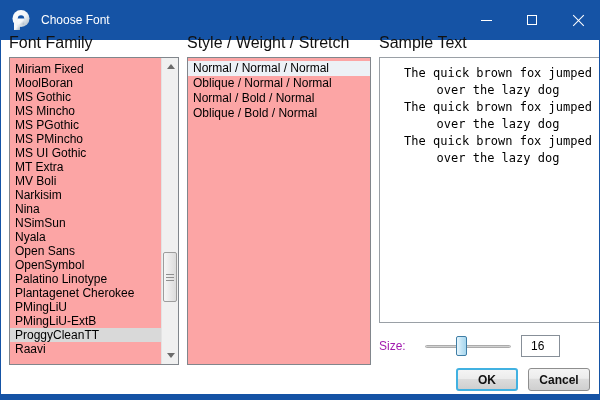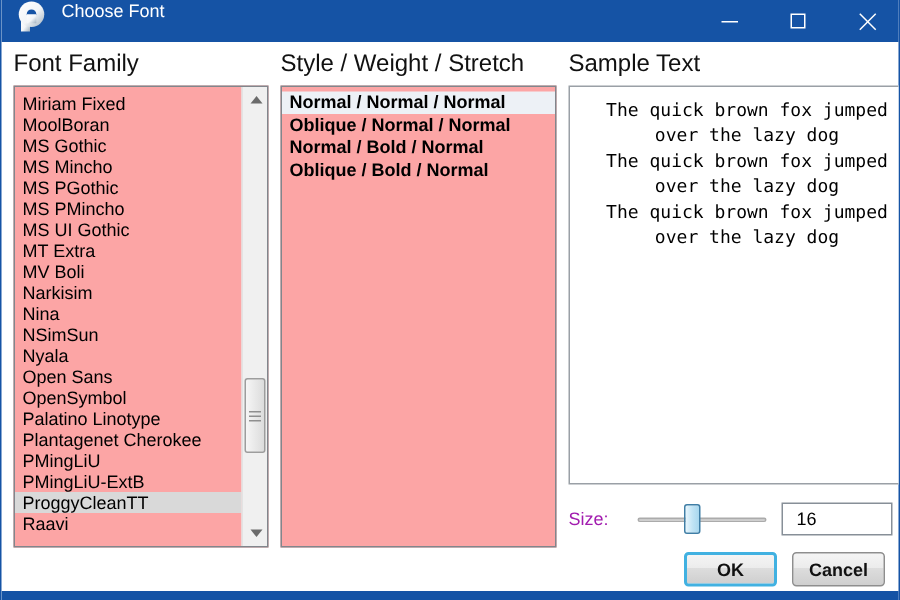--- a/index.html
+++ b/index.html
@@ -4,22 +4,22 @@
 <style>
   * { margin:0; padding:0; box-sizing:border-box; }
   body { font-family:"Liberation Sans", sans-serif; background:#555; }
   .window {
     position:relative; width:600px; height:400px; background:#fff;
     border-left:1px solid #1553a5; border-right:1px solid #1553a5;
     overflow:hidden;
   }
   
   .titlebar {
-    position:absolute; top:0; left:0; width:600px; height:28px;
-    background:#1553a5; display:flex; 
+    position:absolute; top:0; left:0; width:600px; height:40px;
+    background:#1553a5; display:flex; align-items:center;
   }
   .app-icon { width:22px; height:22px; margin-left:9px; flex:0 0 auto; }
   .title-text { color:#fff; font-size:12px; margin-left:9px; flex:1 1 auto; }
   .win-btn {
     width:46px; height:28px; display:flex; align-items:center; justify-content:center;
     position:relative; cursor:default;
   }
   .glyph-min { width:11px; height:1px; background:#fff; }
   .glyph-max { width:10px; height:10px; border:1px solid #fff; }
   .glyph-close { position:relative; width:13px; height:13px; }
@@ -29,21 +29,21 @@
   .glyph-close::before { transform:rotate(45deg); }
   .glyph-close::after  { transform:rotate(-45deg); }
   
   .col-label { position:absolute; top:34px; font-size:16px; color:#111; }
   
   .listbox {
     position:absolute; top:57px; background:#fca5a5;
     border:1px solid #81868c; overflow:hidden; font-size:12px; color:#000;
   }
   #font-list { left:8px; width:170px; height:308px; padding-top:4px; }
-  #style-list { left:186px; width:184px; height:308px; padding-top:3px;font-weight:bold; }
+  #style-list { left:186px; width:184px; height:308px; padding-top:3px; }
   .list-item { height:14px; line-height:14px; padding-left:5px; white-space:nowrap; }
   #style-list .list-item { height:15px; line-height:15px; }
   #font-list .list-item { width:151px; }
   #font-list .list-item.selected { background:#d9d9d9; }
   #style-list .list-item.selected { background:#edf1f6; }
   
   .scrollbar {
     position:absolute; top:0; right:0; width:17px; height:306px;
     background:#f0f0f0; border-left:1px solid #e3e3e3;
   }
@@ -72,21 +72,21 @@
   .slider-track {
     position:absolute; left:0; right:0; top:9px; height:3px;
     background:linear-gradient(#bdbdbd,#e6e6e6); border-radius:2px; border:1px solid #ababab;
   }
   .slider-thumb {
     position:absolute; left:31px; top:0; width:11px; height:20px;
     background:linear-gradient(90deg,#e8f6fd,#c2e4f5 50%,#a8d7ee);
     border:1px solid #3f7ea6; border-radius:2px;
   }
   .size-input {
-    position:absolute; left:520px; top:335px; width:74px; height:22px;
+    position:absolute; left:520px; top:335px; width:39px; height:22px;
     border:1px solid #878f98; font-family:"Liberation Sans", sans-serif;
     font-size:12px; padding-left:9px; color:#000; background:#fff; outline:none;
   }
   
   .btn {
     position:absolute; top:368px; height:23px; font-family:"Liberation Sans", sans-serif;
     font-size:12px; font-weight:bold; color:#111;
     background:linear-gradient(#f4f4f4,#ececec 45%,#dddddd 46%,#cfcfcf);
     border:1px solid #8e8e8e; border-radius:3px; cursor:default;
   }

